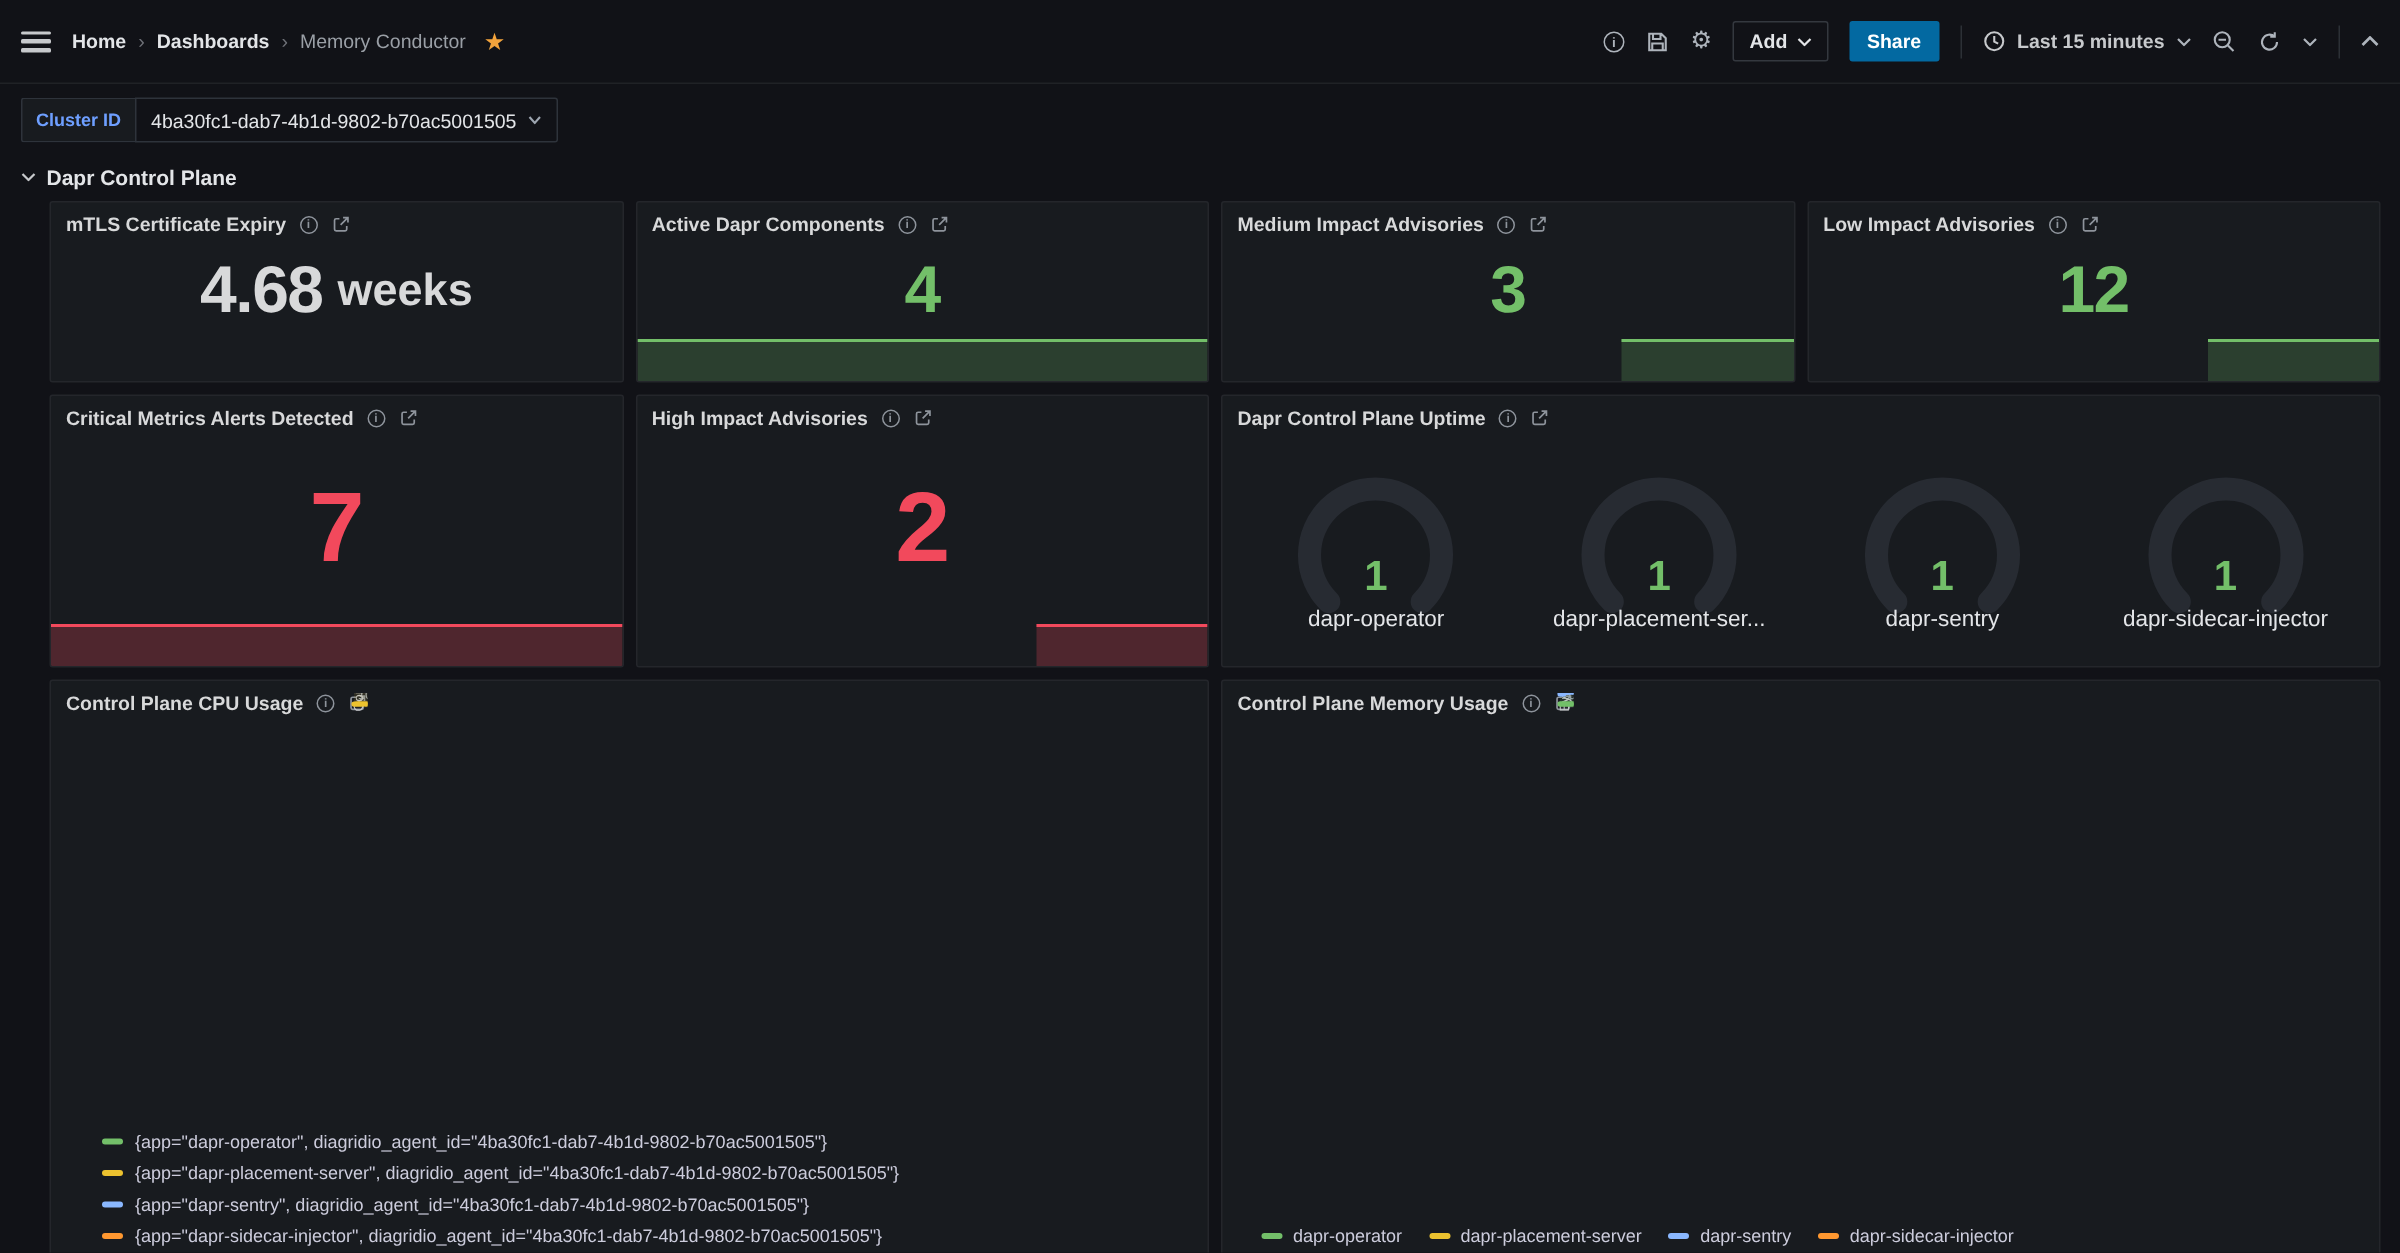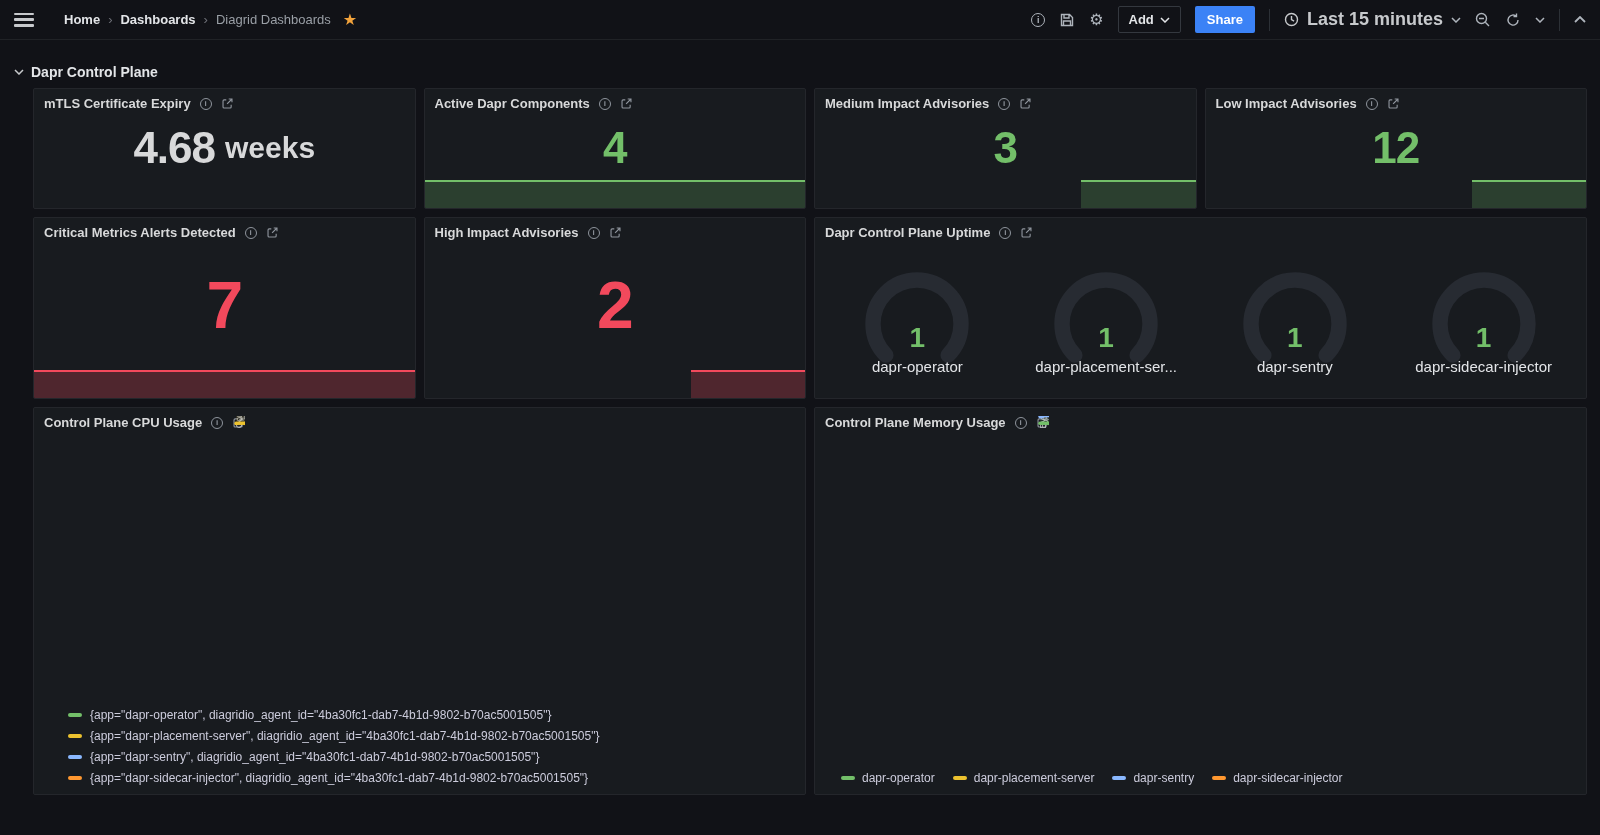--- a/index.html
+++ b/index.html
@@ -1,38 +1,38 @@
 <!DOCTYPE html>
 <html><head>
 <meta charset="utf-8">
 <style>
   * { box-sizing: border-box; margin: 0; padding: 0; }
   html,body { width:1600px; height:835px; overflow:hidden; background:#111217;
     font-family:"Liberation Sans", sans-serif; color:#d8d9da; }
 
   
-  .topbar { height:40px; background:#111217; border-bottom:1px solid #202226;
-    display:flex; align-items:center; padding:0 14px; gap:22px; }
+  .topbar { height:56px; background:#111217; border-bottom:1px solid #202226;
+    display:flex; align-items:center; padding:0 14px; gap:6px; }
   .hamburger { width:20px; height:14px; display:flex; flex-direction:column; justify-content:space-between; cursor:pointer; margin-right:8px;}
   .hamburger span { display:block; height:2.5px; background:#c7c9cc; border-radius:1px; }
   .crumb { font-size:13px; font-weight:700; color:#e3e5e8; cursor:pointer; }
   .crumb.current { color:#9a9fa6; font-weight:400; cursor:default; }
   .crumb-sep { color:#6e7077; font-size:13px; margin:0 2px; }
   .star { color:#f2a33c; font-size:16px; margin-left:6px; cursor:pointer; }
   .tb-right { margin-left:auto; display:flex; align-items:center; gap:14px; }
   .tb-icon { color:#aeb4bc; display:flex; align-items:center; cursor:pointer; }
   .icircle { width:14px; height:14px; border:1.4px solid #aeb4bc; border-radius:50%;
     font-size:9px; font-weight:700; display:flex; align-items:center; justify-content:center; color:#aeb4bc; }
   .gear { font-size:16px; line-height:1; }
   .btn-add { display:flex; align-items:center; gap:6px; border:1px solid #34383f; border-radius:2px;
     padding:5px 10px; font-size:13px; font-weight:700; color:#e3e5e8; background:transparent; cursor:pointer;}
   .btn-share { border:none; border-radius:2px; padding:6px 12px; font-size:13px; font-weight:700;
-    color:#fff; background:#3b82f6; cursor:pointer; }
+    color:#fff; background:#0369a1; cursor:pointer; }
   .vdiv { width:1px; height:22px; background:#2c3036; }
-  .timepick { display:flex; align-items:center; gap:8px; color:#c7c9cc; font-size:18px; font-weight:600; cursor:pointer;}
+  .timepick { display:flex; align-items:center; gap:8px; color:#c7c9cc; font-size:13px; font-weight:600; cursor:pointer;}
 
   
   .filters { display:flex; gap:16px; padding:9px 14px; }
   .var-chip { display:flex; align-items:stretch; }
   .var-label { background:#181b1f; border:1px solid #2e333b; border-right:none; border-radius:2px 0 0 2px;
     color:#6e9fff; font-size:12px; font-weight:700; padding:7px 9px; display:flex; align-items:center;}
   .var-value { background:#111217; border:1px solid #2e333b; border-radius:0 2px 2px 0;
     color:#e3e5e8; font-size:13px; padding:6px 10px; display:flex; align-items:center; gap:8px; cursor:pointer;}
 
   
@@ -86,21 +86,21 @@
   <div class="hamburger">
       <span></span>
       <span></span>
       <span></span>
     </div>
   <nav style="display:flex;align-items:center;gap:6px">
     <span class="crumb">Home</span>
     <span class="crumb-sep">›</span>
     <span class="crumb">Dashboards</span>
     <span class="crumb-sep">›</span>
-    <span class="crumb current">Diagrid Dashboards</span>
+    <span class="crumb current">Memory Conductor</span>
     <span class="star">★</span>
   </nav>
   <div class="tb-right">
     <span class="tb-icon">
         <span class="icircle">i</span>
       </span>
     <span class="tb-icon">
       <svg width="16" height="16" viewBox="0 0 16 16">
           <path d="M2.5 2.5h8l3 3v8h-11z M5 2.5v3.5h5V2.5 M4.5 13v-4h7v4" fill="none" stroke="#aeb4bc" stroke-width="1.4"></path>
         </svg>
@@ -143,20 +143,29 @@
     <span class="vdiv"></span>
     <span class="tb-icon">
       <svg width="12" height="7">
           <polyline points="1,6 6,1 11,6" stroke="#aeb4bc" fill="none" stroke-width="1.8"></polyline>
         </svg>
     </span>
   </div>
 </header>
 
 <div class="filters">
+  <div class="var-chip">
+    <span class="var-label">Cluster ID</span>
+    <span class="var-value">
+      <span>4ba30fc1-dab7-4b1d-9802-b70ac5001505</span>
+      <svg width="9" height="6">
+          <polyline points="1,1 4.5,5 8,1" stroke="#9da5b0" fill="none" stroke-width="1.4"></polyline>
+        </svg>
+    </span>
+  </div>
 </div>
 
 <div class="section-head">
   <svg width="10" height="6">
       <polyline points="1,1 5,5 9,1" stroke="#c7c9cc" fill="none" stroke-width="1.5"></polyline>
     </svg>
   <h1>Dapr Control Plane</h1>
 </div>
 
 <main class="grid">

